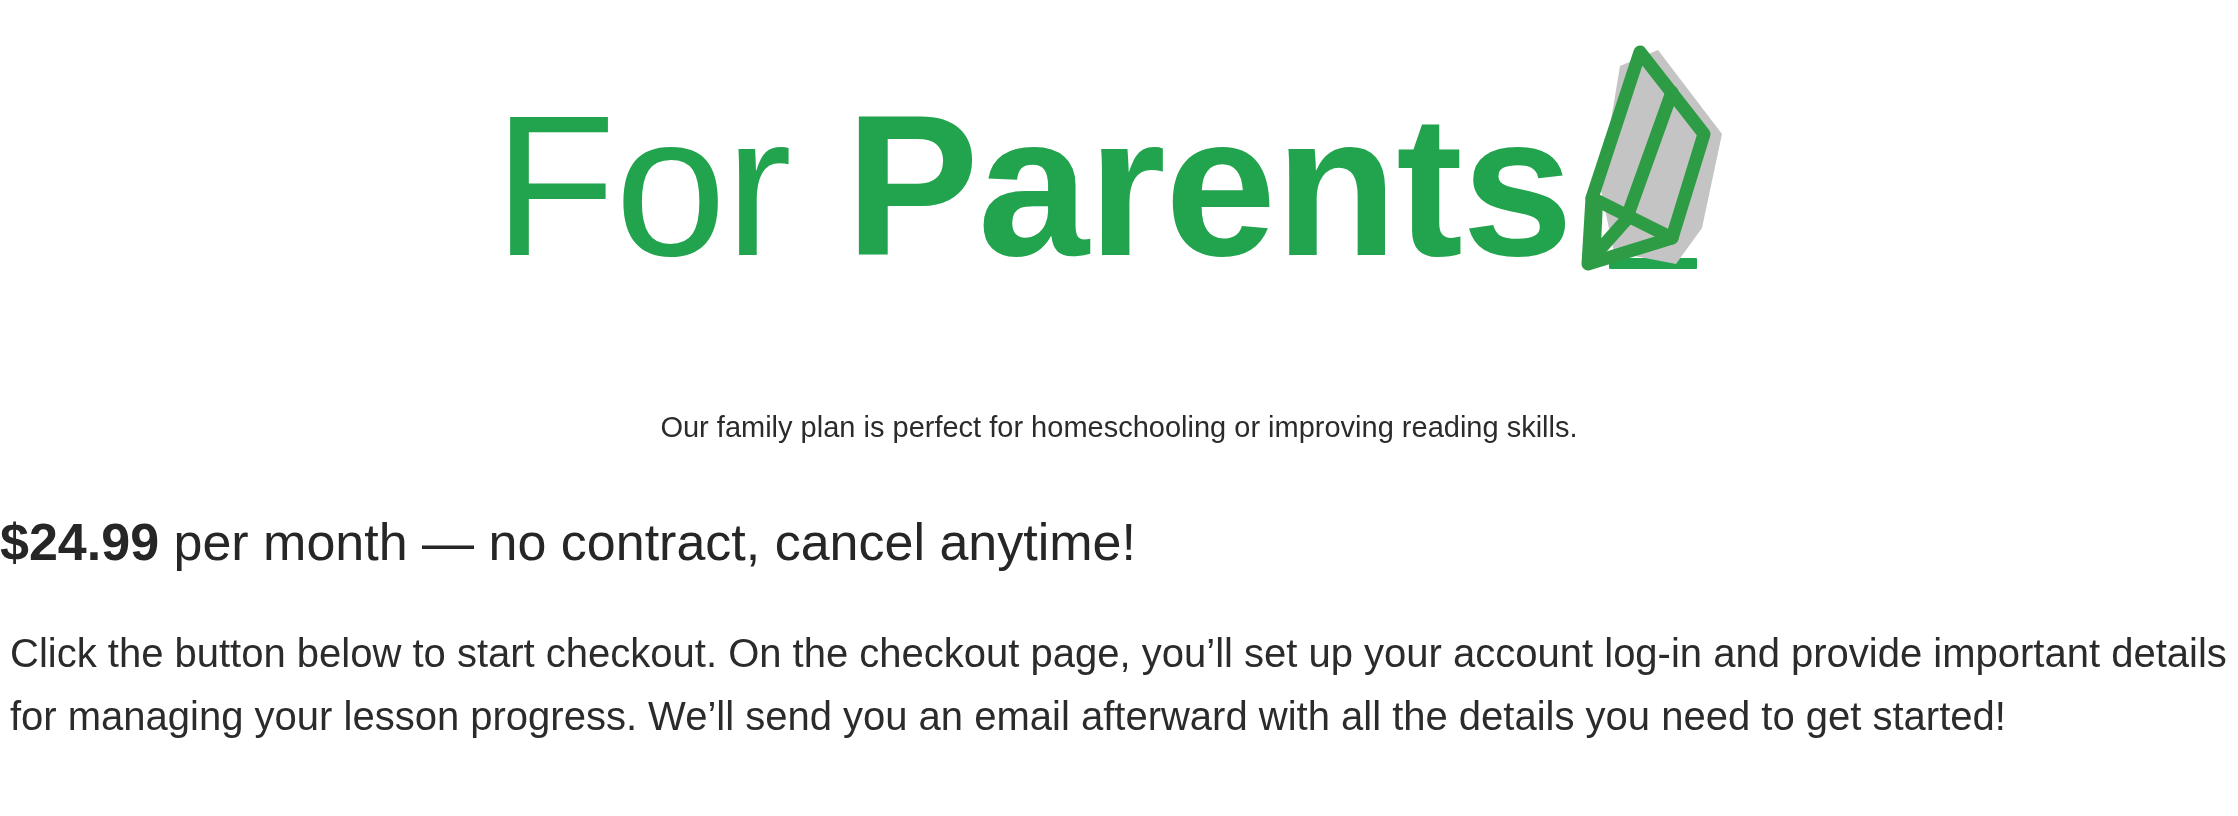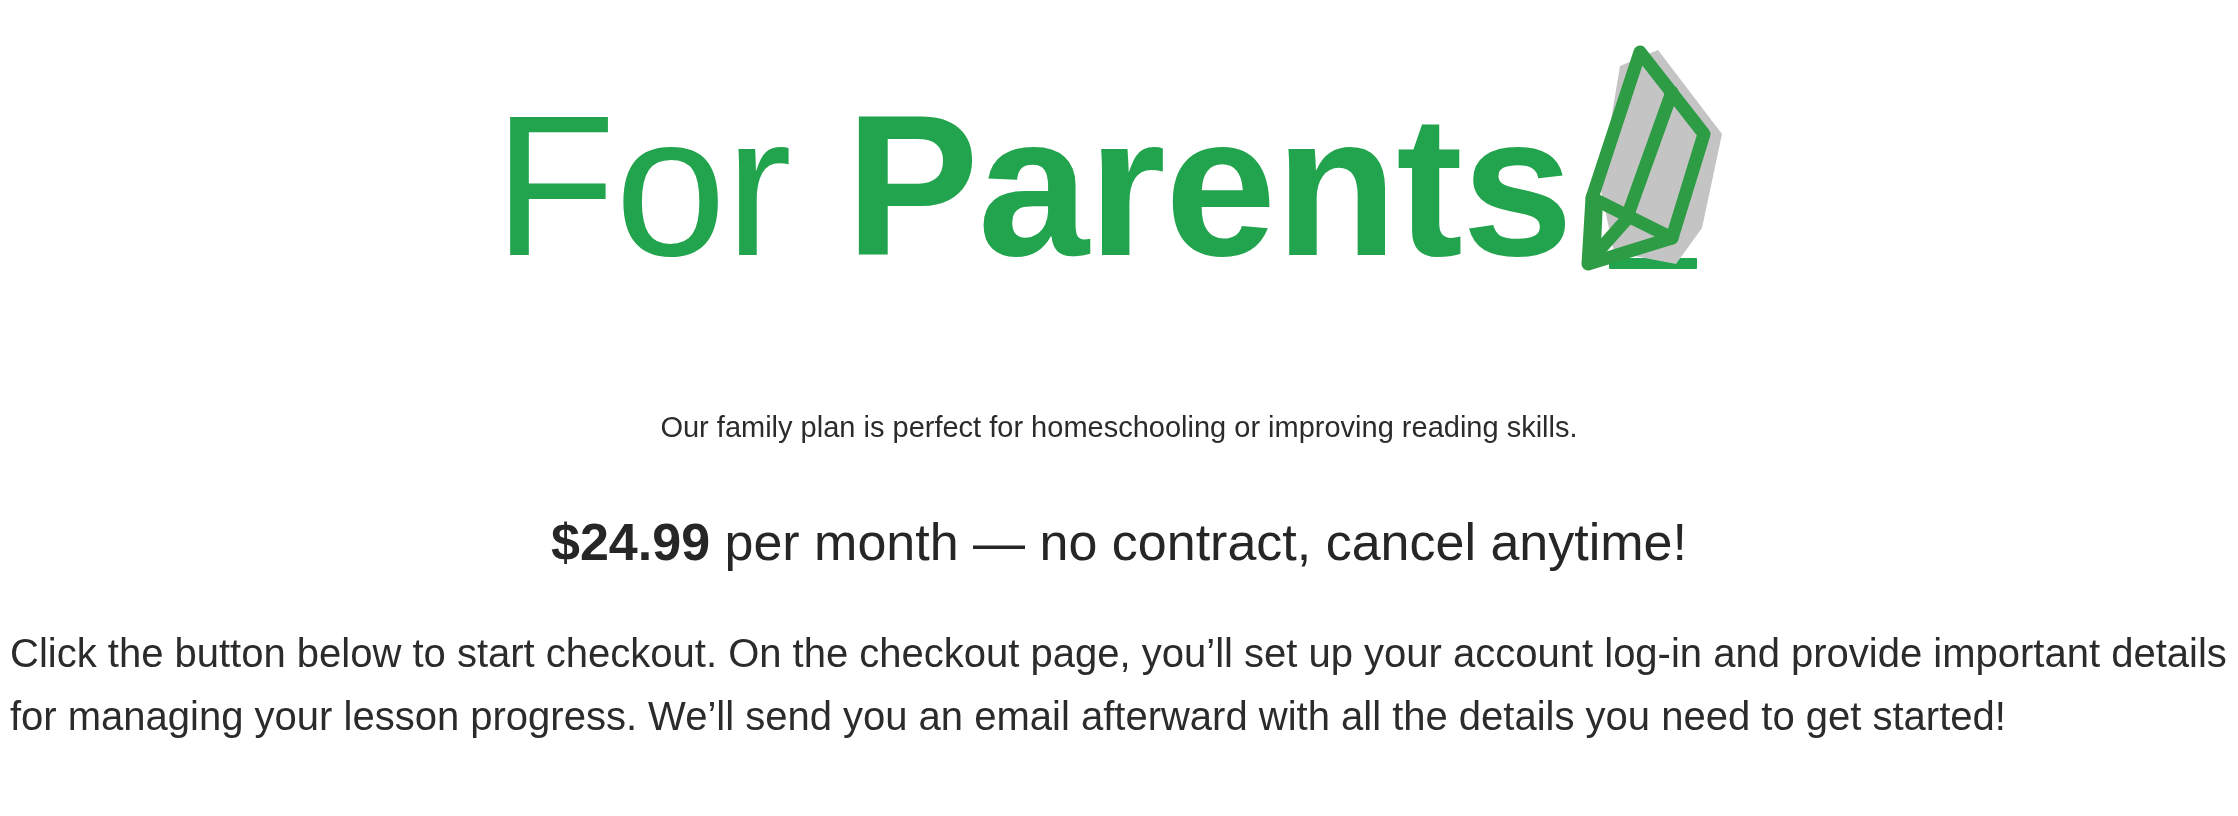--- a/index.html
+++ b/index.html
@@ -94,21 +94,20 @@
     line-height: 1.5;
     font-weight: 400;
     color: #2b2b2b;
   }
 
   .price-line {
     position: absolute;
     left: 0;
     top: 506px;
     width: 2238px;
-    text-align: center;
     font-size: 52px;
     line-height: 1.4;
     font-weight: 400;
     color: #262626;
   }
   .price-amount { font-weight: 700; }
 
   .checkout-copy {
     position: absolute;
     left: 10px;

